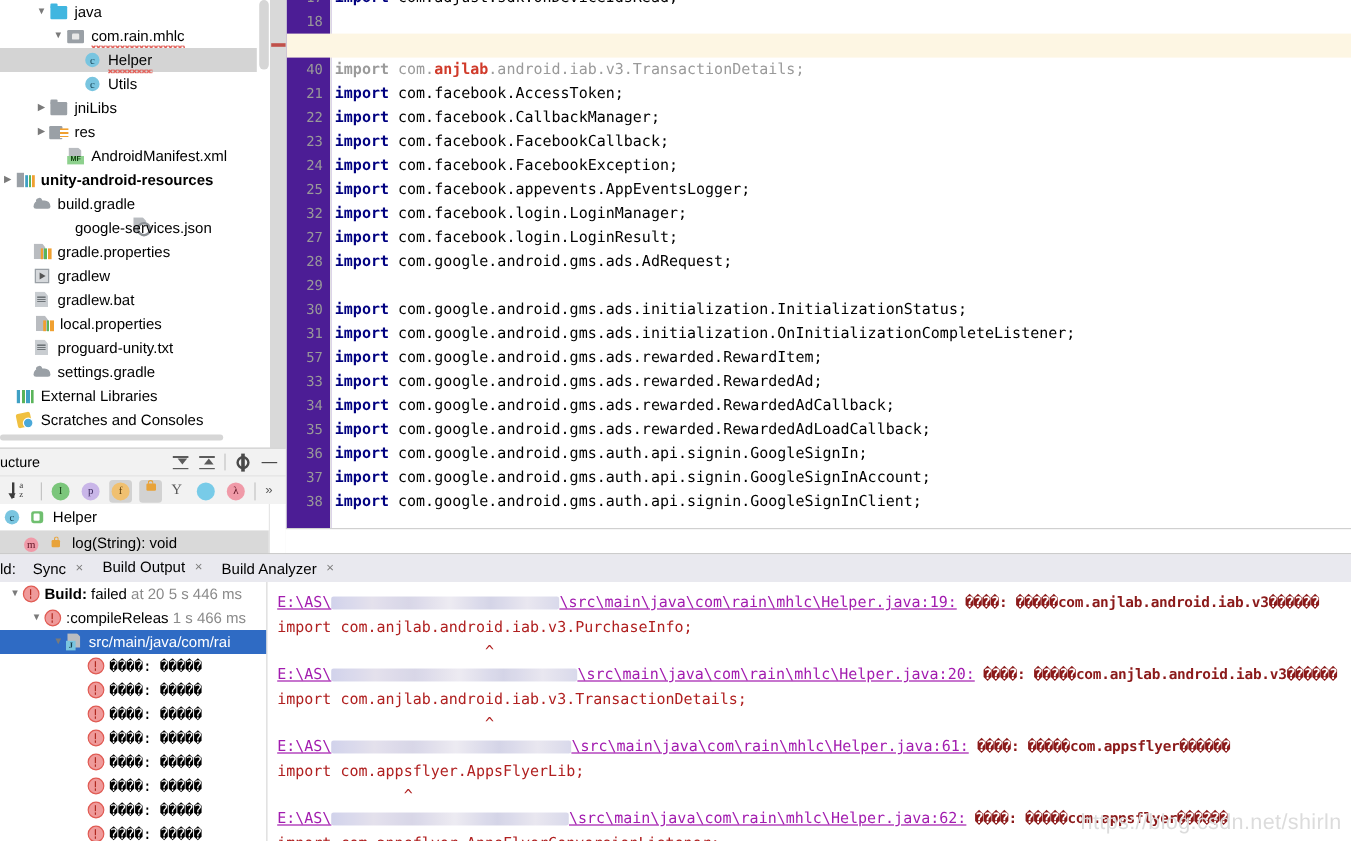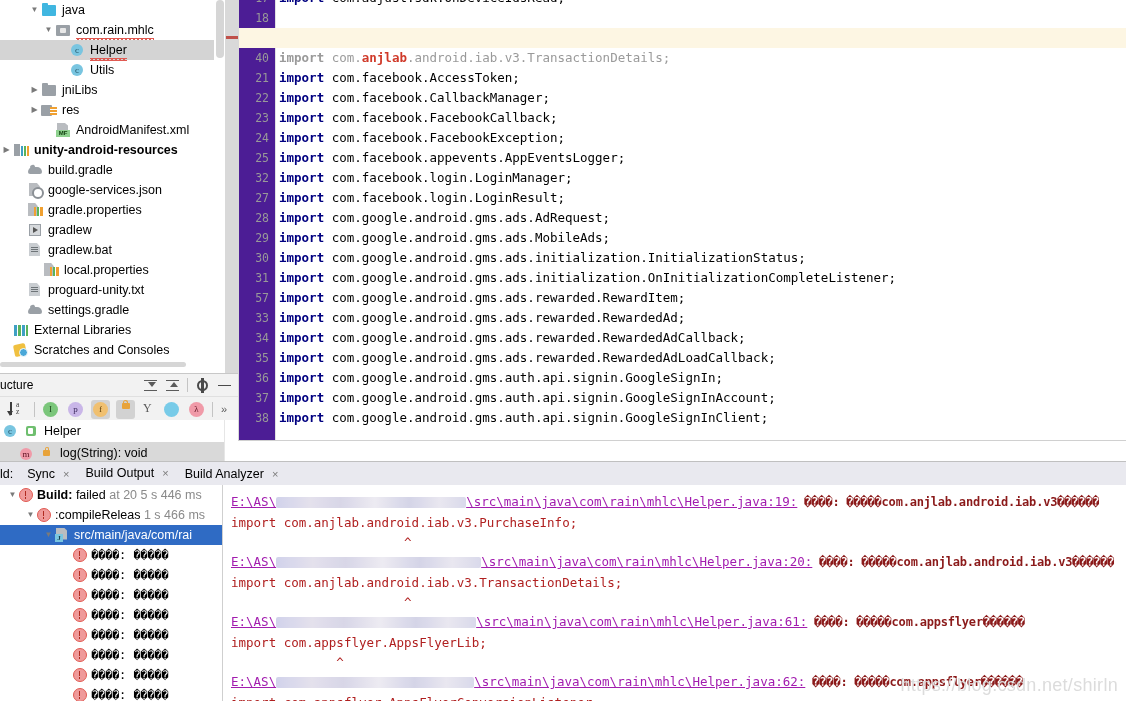--- a/index.html
+++ b/index.html
@@ -881,21 +881,20 @@
           <div class="cline" style="top: 28px;"><span class="kw-dim">import</span> <span class="txt-dim">com.<span class="err-word">anjlab</span>.android.iab.v3.PurchaseInfo;</span></div>
           <div class="cline" style="top: 48px;"><span class="kw-dim">import</span> <span class="txt-dim">com.<span class="err-word">anjlab</span>.android.iab.v3.TransactionDetails;</span></div>
           <div class="cline" style="top: 68px;"><span class="kw">import</span> <span class="">com.facebook.AccessToken;</span></div>
           <div class="cline" style="top: 88px;"><span class="kw">import</span> <span class="">com.facebook.CallbackManager;</span></div>
           <div class="cline" style="top: 108px;"><span class="kw">import</span> <span class="">com.facebook.FacebookCallback;</span></div>
           <div class="cline" style="top: 128px;"><span class="kw">import</span> <span class="">com.facebook.FacebookException;</span></div>
           <div class="cline" style="top: 148px;"><span class="kw">import</span> <span class="">com.facebook.appevents.AppEventsLogger;</span></div>
           <div class="cline" style="top: 168px;"><span class="kw">import</span> <span class="">com.facebook.login.LoginManager;</span></div>
           <div class="cline" style="top: 188px;"><span class="kw">import</span> <span class="">com.facebook.login.LoginResult;</span></div>
           <div class="cline" style="top: 208px;"><span class="kw">import</span> <span class="">com.google.android.gms.ads.AdRequest;</span></div>
-          <div class="cline" style="top: 228px;"><span class="kw">import</span> <span class="">com.google.android.gms.ads.MobileAds;</span></div>
           <div class="cline" style="top: 248px;"><span class="kw">import</span> <span class="">com.google.android.gms.ads.initialization.InitializationStatus;</span></div>
           <div class="cline" style="top: 268px;"><span class="kw">import</span> <span class="">com.google.android.gms.ads.initialization.OnInitializationCompleteListener;</span></div>
           <div class="cline" style="top: 288px;"><span class="kw">import</span> <span class="">com.google.android.gms.ads.rewarded.RewardItem;</span></div>
           <div class="cline" style="top: 308px;"><span class="kw">import</span> <span class="">com.google.android.gms.ads.rewarded.RewardedAd;</span></div>
           <div class="cline" style="top: 328px;"><span class="kw">import</span> <span class="">com.google.android.gms.ads.rewarded.RewardedAdCallback;</span></div>
           <div class="cline" style="top: 348px;"><span class="kw">import</span> <span class="">com.google.android.gms.ads.rewarded.RewardedAdLoadCallback;</span></div>
           <div class="cline" style="top: 368px;"><span class="kw">import</span> <span class="">com.google.android.gms.auth.api.signin.GoogleSignIn;</span></div>
           <div class="cline" style="top: 388px;"><span class="kw">import</span> <span class="">com.google.android.gms.auth.api.signin.GoogleSignInAccount;</span></div>
           <div class="cline" style="top: 408px;"><span class="kw">import</span> <span class="">com.google.android.gms.auth.api.signin.GoogleSignInClient;</span></div>
         </div>
@@ -943,41 +942,41 @@
           <div class="tree-row" style="padding-left: 0px;">
             <span class="tw">▶</span>
             <span class="ic ic-unity"></span>
             <span class="tree-label bold">unity-android-resources</span>
           </div>
           <div class="tree-row" style="padding-left: 14px;">
             <span class="tw"></span>
             <span class="ic ic-gradle"></span>
             <span class="tree-label">build.gradle</span>
           </div>
-          <div class="tree-row" style="padding-left: 14px;">
+          <div class="tree-row" style="padding-left: 14px; flex-direction: column;">
             <span class="tw"></span>
             <span class="ic ic-json"></span>
             <span class="tree-label">google-services.json</span>
           </div>
           <div class="tree-row" style="padding-left: 14px;">
             <span class="tw"></span>
             <span class="ic ic-props"></span>
             <span class="tree-label">gradle.properties</span>
           </div>
           <div class="tree-row" style="padding-left: 14px;">
             <span class="tw"></span>
             <span class="ic ic-exe"></span>
             <span class="tree-label">gradlew</span>
           </div>
           <div class="tree-row" style="padding-left: 14px;">
             <span class="tw"></span>
             <span class="ic ic-bat"></span>
             <span class="tree-label">gradlew.bat</span>
           </div>
-          <div class="tree-row" style="padding-left: 30px;">
+          <div class="tree-row" style="padding-left: 16px;">
             <span class="tw"></span>
             <span class="ic ic-props"></span>
             <span class="tree-label">local.properties</span>
           </div>
           <div class="tree-row" style="padding-left: 14px;">
             <span class="tw"></span>
             <span class="ic ic-bat"></span>
             <span class="tree-label">proguard-unity.txt</span>
           </div>
           <div class="tree-row" style="padding-left: 14px;">

